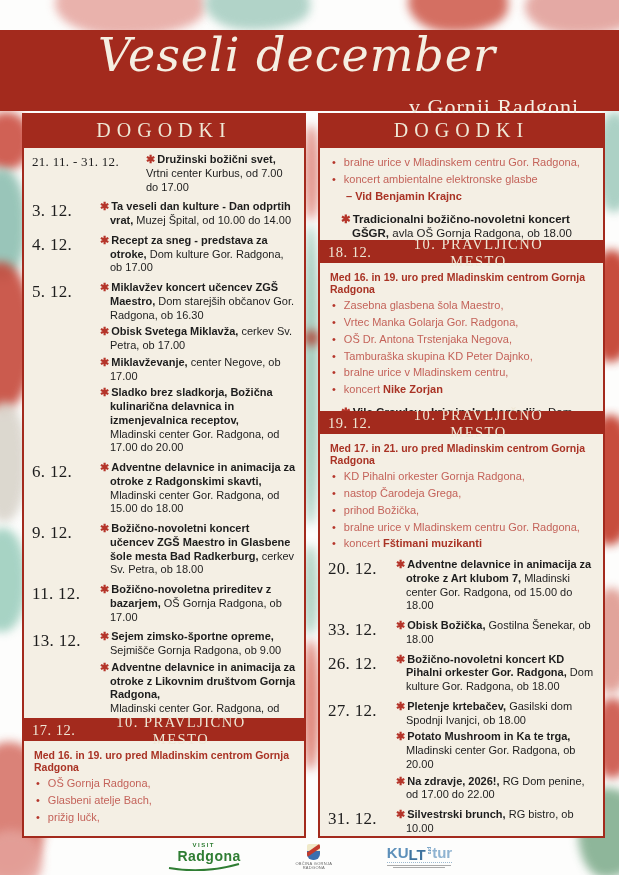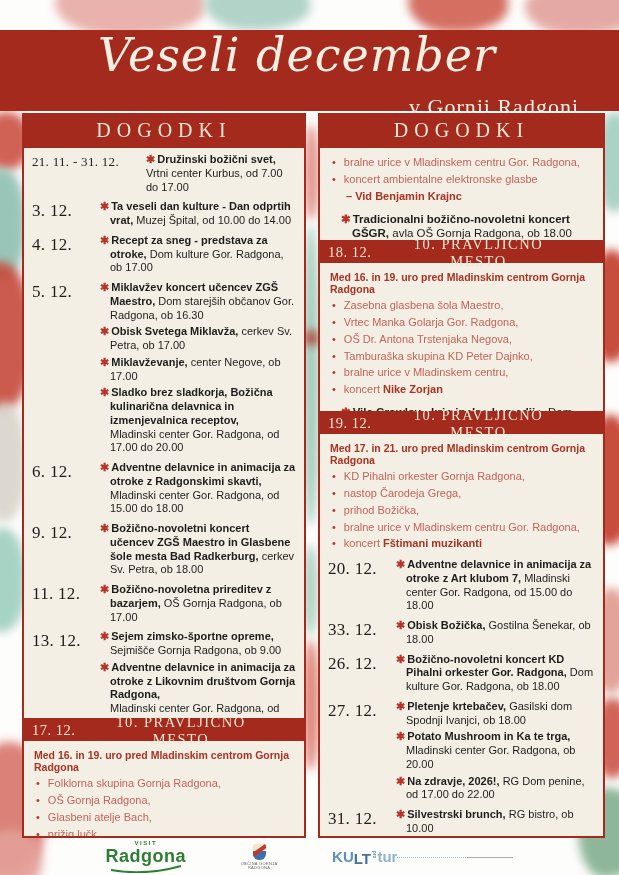--- a/index.html
+++ b/index.html
@@ -57,29 +57,29 @@
   .dot{color:#b5352a;margin-right:8px;}
   .bname{color:#a93325;font-weight:bold;}
   .bsub{color:#a93325;font-weight:bold;text-indent:0;margin-top:2px;}
   .bsub:empty,b:empty{display:none;}
 
   
   .footer{position:absolute;left:0;top:838px;width:619px;height:37px;z-index:2;
           display:flex;align-items:center;justify-content:center;gap:50px;}
   .logo-visit{color:#2f7d33;text-align:center;line-height:1;}
   .visit-top{font-size:6px;font-weight:bold;letter-spacing:1.5px;margin-bottom:1px;}
-  .visit-name{font-size:18px;font-weight:bold;letter-spacing:.5px;}
+  .visit-name{font-size:14px;font-weight:bold;letter-spacing:.5px;text-align:right;}
   .swoosh{display:block;margin:0 auto;}
   .logo-arms{display:flex;flex-direction:column;align-items:center;line-height:1;}
   .shield{width:13px;height:16px;border-radius:2px 2px 6px 6px;position:relative;overflow:hidden;
           background:linear-gradient(180deg,#f0e9c8 0 45%,#3b6fae 45% 100%);}
   .shield::before{content:'';position:absolute;width:20px;height:4px;background:#c23a2c;
           transform:rotate(-35deg);top:4px;left:-3px;}
   .arms-caption{font-size:4px;color:#666;margin-top:2px;text-align:center;letter-spacing:.3px;width:46px;}
-  .logo-kult{display:flex;align-items:center;line-height:1;}
+  .logo-kult{display:flex;flex-direction:column;align-items:center;line-height:1;}
   .kult-row{font-weight:bold;display:flex;align-items:flex-start;}
   .k1{font-size:15px;color:#5d90ba;}
   .k2{font-size:15px;color:#3f739e;transform:translateY(2px);}
   .k3{font-size:4.5px;color:#5d90ba;writing-mode:vertical-rl;margin:2px 1px 0 1px;}
   .k4{font-size:15px;color:#8fb3d1;}
   .kult-dots{border-top:1px dotted #9bb8cf;width:100%;margin-top:2px;}
   .kult-bar{height:1px;background:#aaa;width:64px;margin-top:2px;}
   .kult-bar.short{width:52px;margin-top:1px;}
 </style>
 </head>
@@ -186,21 +186,20 @@
 
     <div class="band">
       <span class="band-date">17. 12.</span>
       <span class="band-title">10. PRAVLJIČNO MESTO</span>
     </div>
 
     <div class="panel p-left-bottom">
       <div class="intro">Med 16. in 19. uro pred Mladinskim centrom Gornja Radgona</div>
       <ul class="rlist">
 
-      <li><span class="dot">•</span><span>Folklorna skupina Gornja Radgona,</span></li>
           <li><span class="dot">•</span><span>OŠ Gornja Radgona,</span></li>
           <li><span class="dot">•</span><span>Glasbeni atelje Bach,</span></li>
           <li><span class="dot">•</span><span>prižig lučk,</span></li>
         </ul>
     </div>
   </div>
 
   <div class="col col-right">
     <div class="col-header">DOGODKI</div>
 

